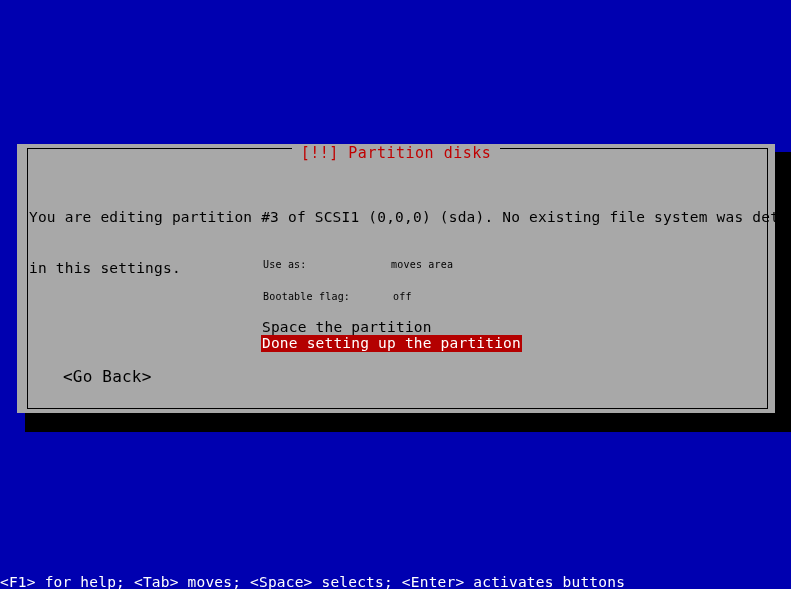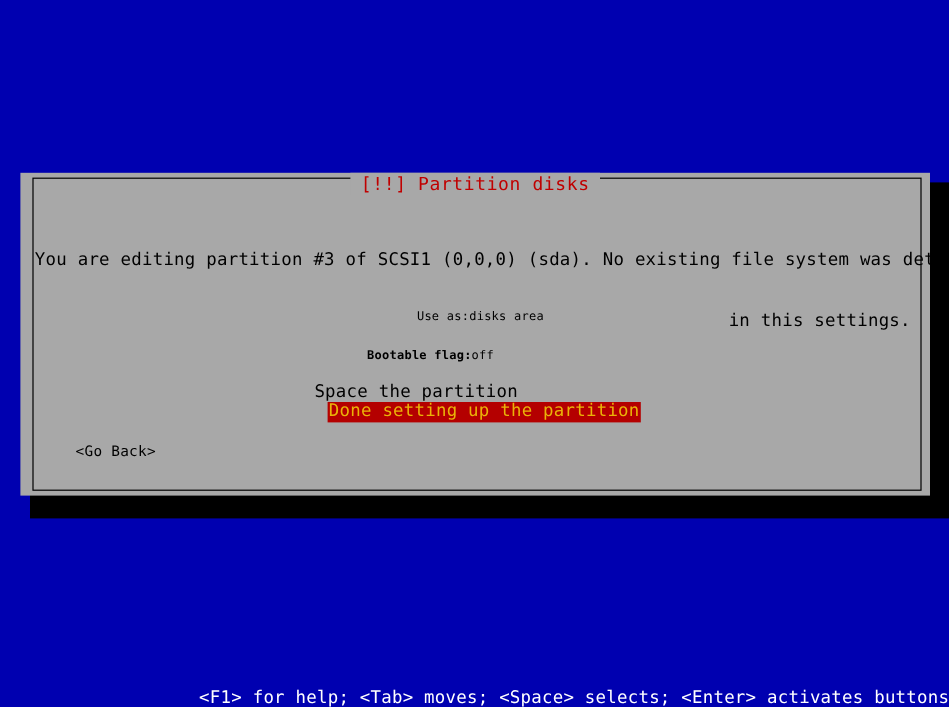--- a/index.html
+++ b/index.html
@@ -12,21 +12,20 @@
     height: 589px;
     position: relative;
     overflow: hidden;
     font-family: "DejaVu Sans Mono", "Liberation Mono", monospace;
   }
 
   #screen {
     position: absolute;
     inset: 0;
     background: #0000b0;
-    text-align: right;
   }
 
   
   #dialog-shadow {
     position: absolute;
     left: 25px;
     top: 152px;
     width: 780px;
     height: 280px;
     background: #000000;
@@ -110,51 +109,49 @@
     letter-spacing: 0.2px;
     margin-left: 12px;
   }
   .setting-row .lbl {
     display: inline-block;
     width: 128px;
     white-space: pre;
   }
   .setting-row.tight .lbl {
     width: 130px;
-    font-weight: bold;
   }
   #row-use-as   { top: 256px; }
   #row-bootable { top: 288px; }
 
   
   .menu-item {
     position: absolute;
     left: 261px;
     color: #000000;
     font-size: 14.5px;
     line-height: 17px;
     white-space: pre;
     letter-spacing: 0.2px;
     padding: 0 1px;
   }
   #item-delete { top: 319px; }
   #item-done {
     top: 335px;
     background: #b40000;
-    color: #eab308;
-    margin-left: 12px;
+    color: #ffffff;
   }
 
   
   #go-back {
     position: absolute;
     left: 63px;
     top: 368px;
     color: #000000;
-    font-size: 12px;
+    font-size: 16px;
     line-height: 17px;
     white-space: pre;
     letter-spacing: 0.2px;
   }
 
   
   #status-bar {
     position: absolute;
     left: 0;
     bottom: -2px;
@@ -181,21 +178,21 @@
   </div>
 
   <div id="body-para" class="dlg-text">
     <span class="line">You are editing partition #3 of SCSI1 (0,0,0) (sda). No existing file system was detected</span>
     <span class="line">in this settings.</span>
   </div>
 
 
   <div id="row-use-as" class="setting-row">
     <span class="lbl">Use as:</span>
-    <span class="val">disks area</span>
+    <span class="val">moves area</span>
   </div>
 
   <div id="row-bootable" class="setting-row tight">
     <span class="lbl">Bootable flag:</span>
     <span class="val">off</span>
   </div>
 
   <div id="item-delete" class="menu-item">Space the partition</div>
 
   <div id="item-done" class="menu-item">Done setting up the partition</div>

